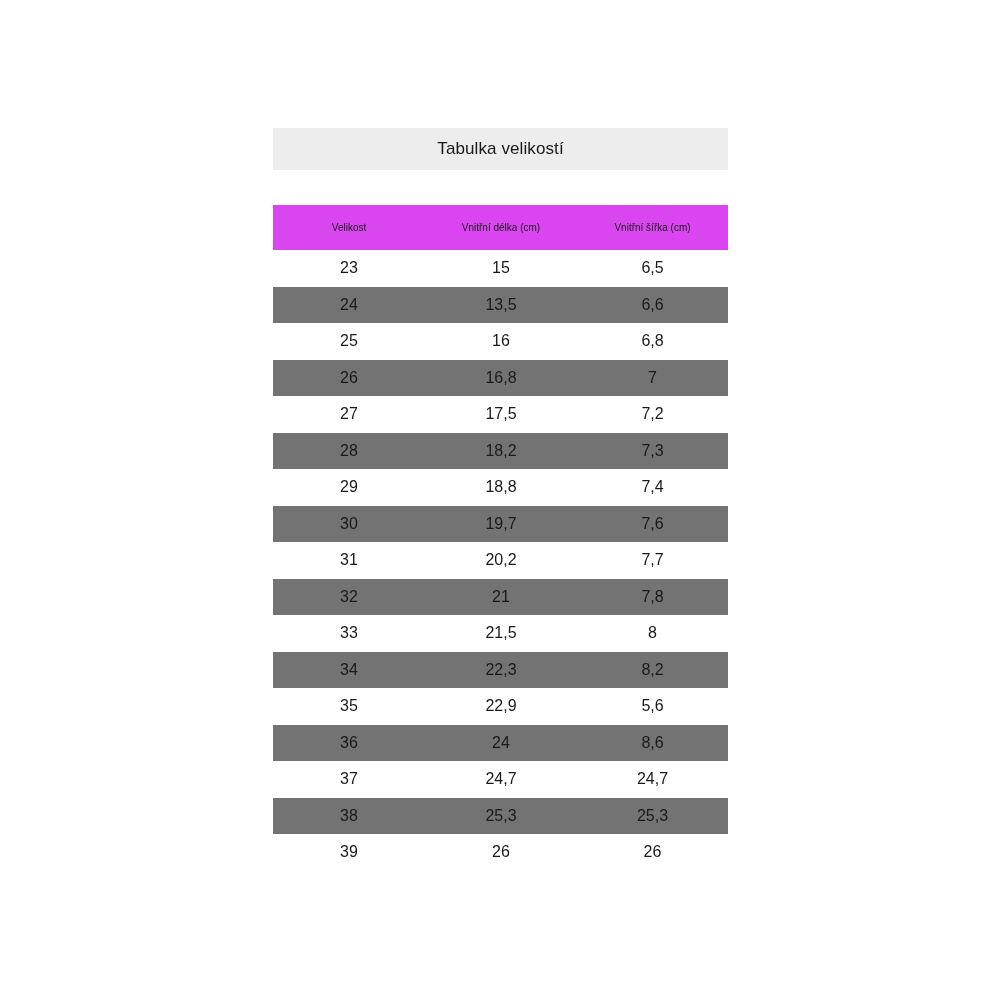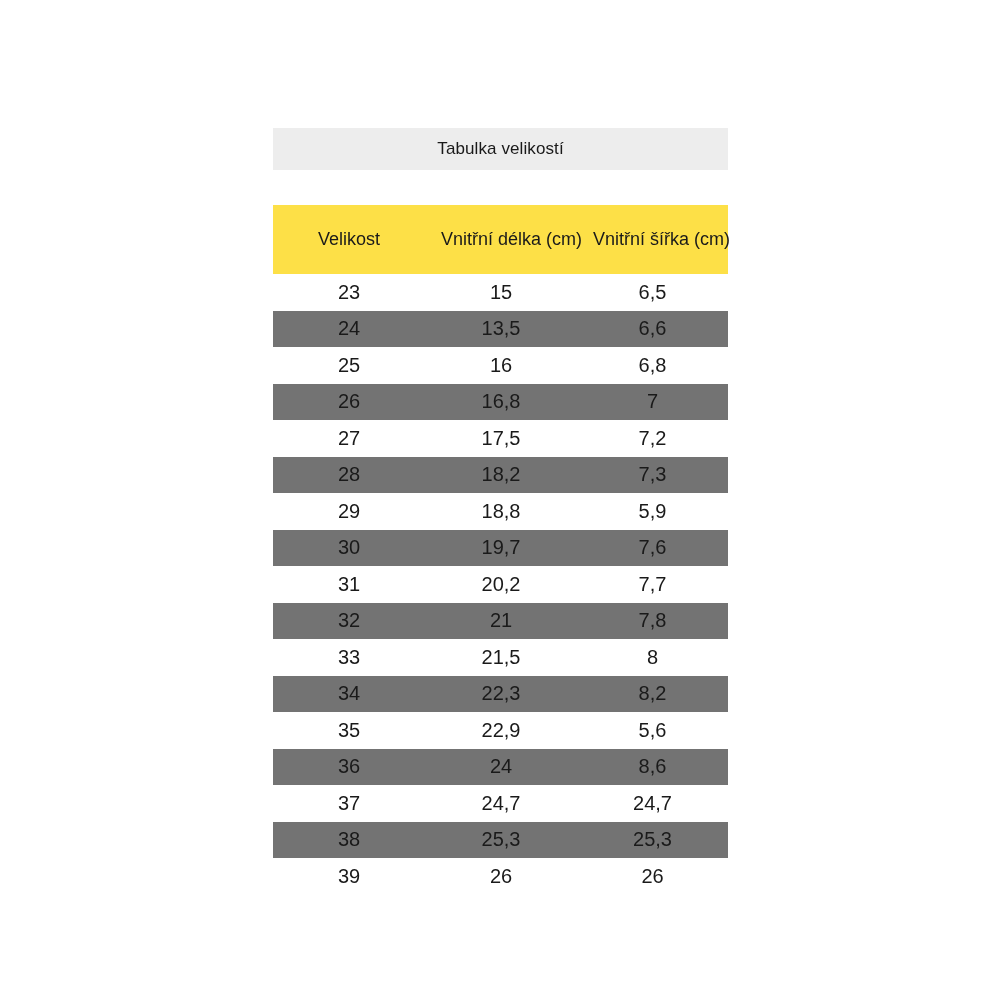--- a/index.html
+++ b/index.html
@@ -53,34 +53,34 @@
     border-collapse: collapse;
     table-layout: fixed;
   }
 
   table.size-table col.c1 { width: 152px; }
   table.size-table col.c2 { width: 152px; }
   table.size-table col.c3 { width: 151px; }
 
   table.size-table thead th {
     height: 37px;
-    background: #fde047;
-    font-size: 18px;
+    background: #d946ef;
+    font-size: 10px;
     font-weight: 400;
     color: #1a1a1a;
     text-align: center;
     vertical-align: middle;
-    padding: 16px;
+    padding: 4px;
     border: none;
     white-space: nowrap;
   }
 
   table.size-table tbody td {
     height: 36.5px;
-    font-size: 20px;
+    font-size: 16px;
     font-weight: 400;
     color: #1a1a1a;
     text-align: center;
     vertical-align: middle;
     padding: 0;
     border: none;
     background: #ffffff;
   }
 
   
@@ -140,21 +140,21 @@
             <td>7,2</td>
           </tr>
           <tr class="shaded">
             <td>28</td>
             <td>18,2</td>
             <td>7,3</td>
           </tr>
           <tr>
             <td>29</td>
             <td>18,8</td>
-            <td>5,9</td>
+            <td>7,4</td>
           </tr>
           <tr class="shaded">
             <td>30</td>
             <td>19,7</td>
             <td>7,6</td>
           </tr>
           <tr>
             <td>31</td>
             <td>20,2</td>
             <td>7,7</td>

